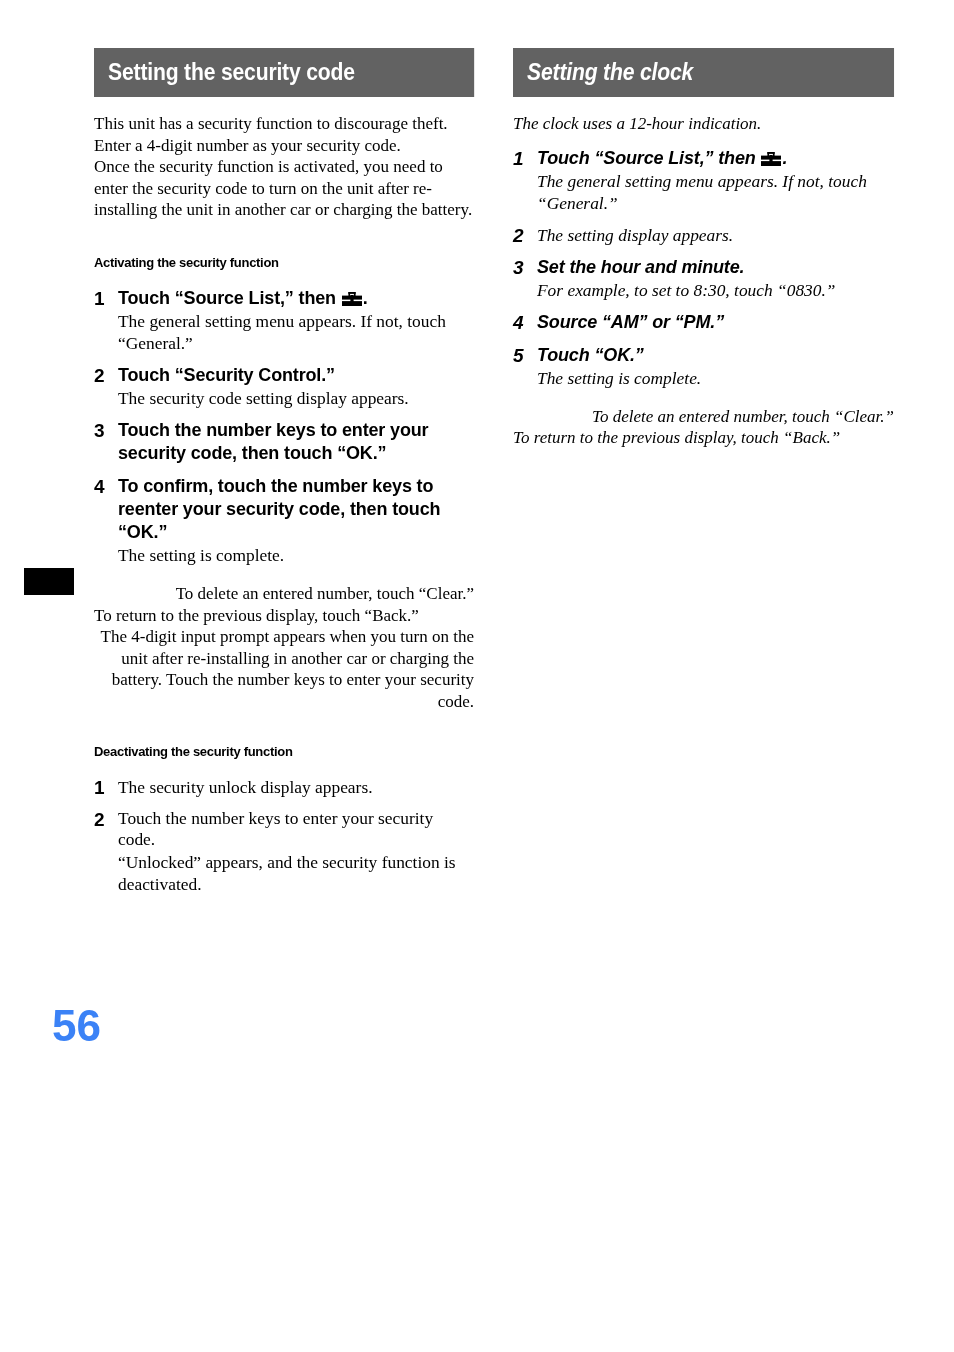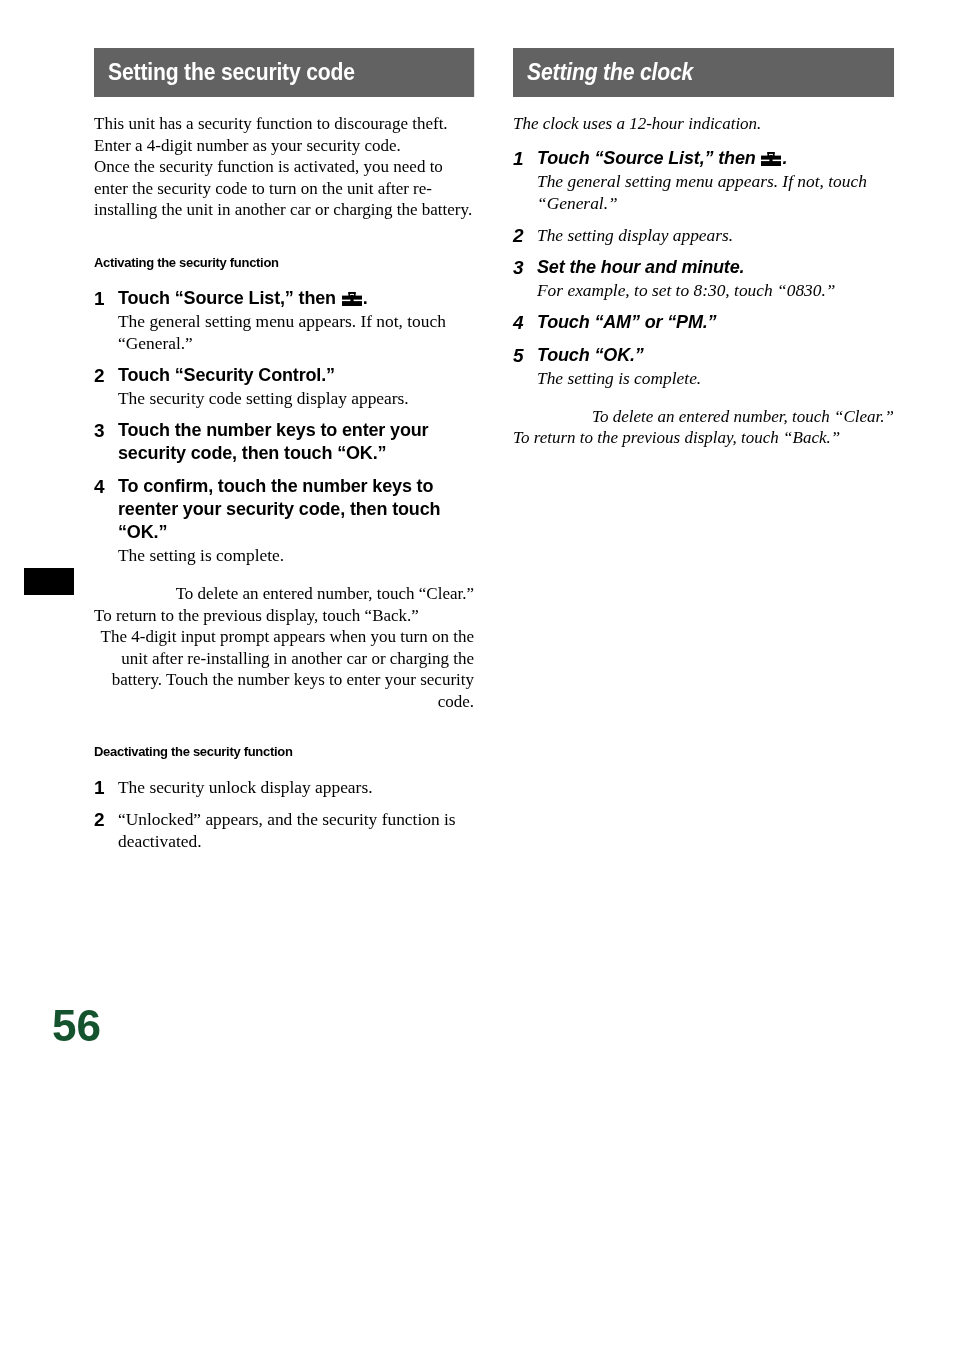--- a/index.html
+++ b/index.html
@@ -144,21 +144,21 @@
 
   
   .folio {
     position: absolute;
     left: 28px;
     bottom: 28px;
     font-family: "Liberation Sans", "DejaVu Sans", sans-serif;
     font-weight: bold;
     font-size: 44px;
     line-height: 1;
-    color: #14532d;
+    color: #3b82f6;
   }
 </style>
 </head>
 <body>
 
 <div class="page">
 
   <div class="edge-tab"></div>
 
   <div class="columns">
@@ -217,20 +217,21 @@
 
       <ul class="steps">
 
         <li class="step">
           <span class="step-num">1</span>
           <div class="step-desc">The security unlock display appears.</div>
         </li>
 
         <li class="step">
           <span class="step-num">2</span>
+          <div class="step-title plain">Touch the number keys to enter your security code.</div>
           <div class="step-desc">“Unlocked” appears, and the security function is deactivated.</div>
         </li>
 
       </ul>
 
     </div>
 
     <div class="col col-right">
 
       <div class="section-bar">
@@ -260,21 +261,21 @@
         </li>
 
         <li class="step">
           <span class="step-num">3</span>
           <div class="step-title">Set the hour and minute.</div>
           <div class="step-desc">For example, to set to 8:30, touch “0830.”</div>
         </li>
 
         <li class="step">
           <span class="step-num">4</span>
-          <div class="step-title">Touch “AM” or “PM.”</div>
+          <div class="step-title">Source “AM” or “PM.”</div>
         </li>
 
         <li class="step">
           <span class="step-num">5</span>
           <div class="step-title">Touch “OK.”</div>
           <div class="step-desc">The setting is complete.</div>
         </li>
 
       </ul>
 

